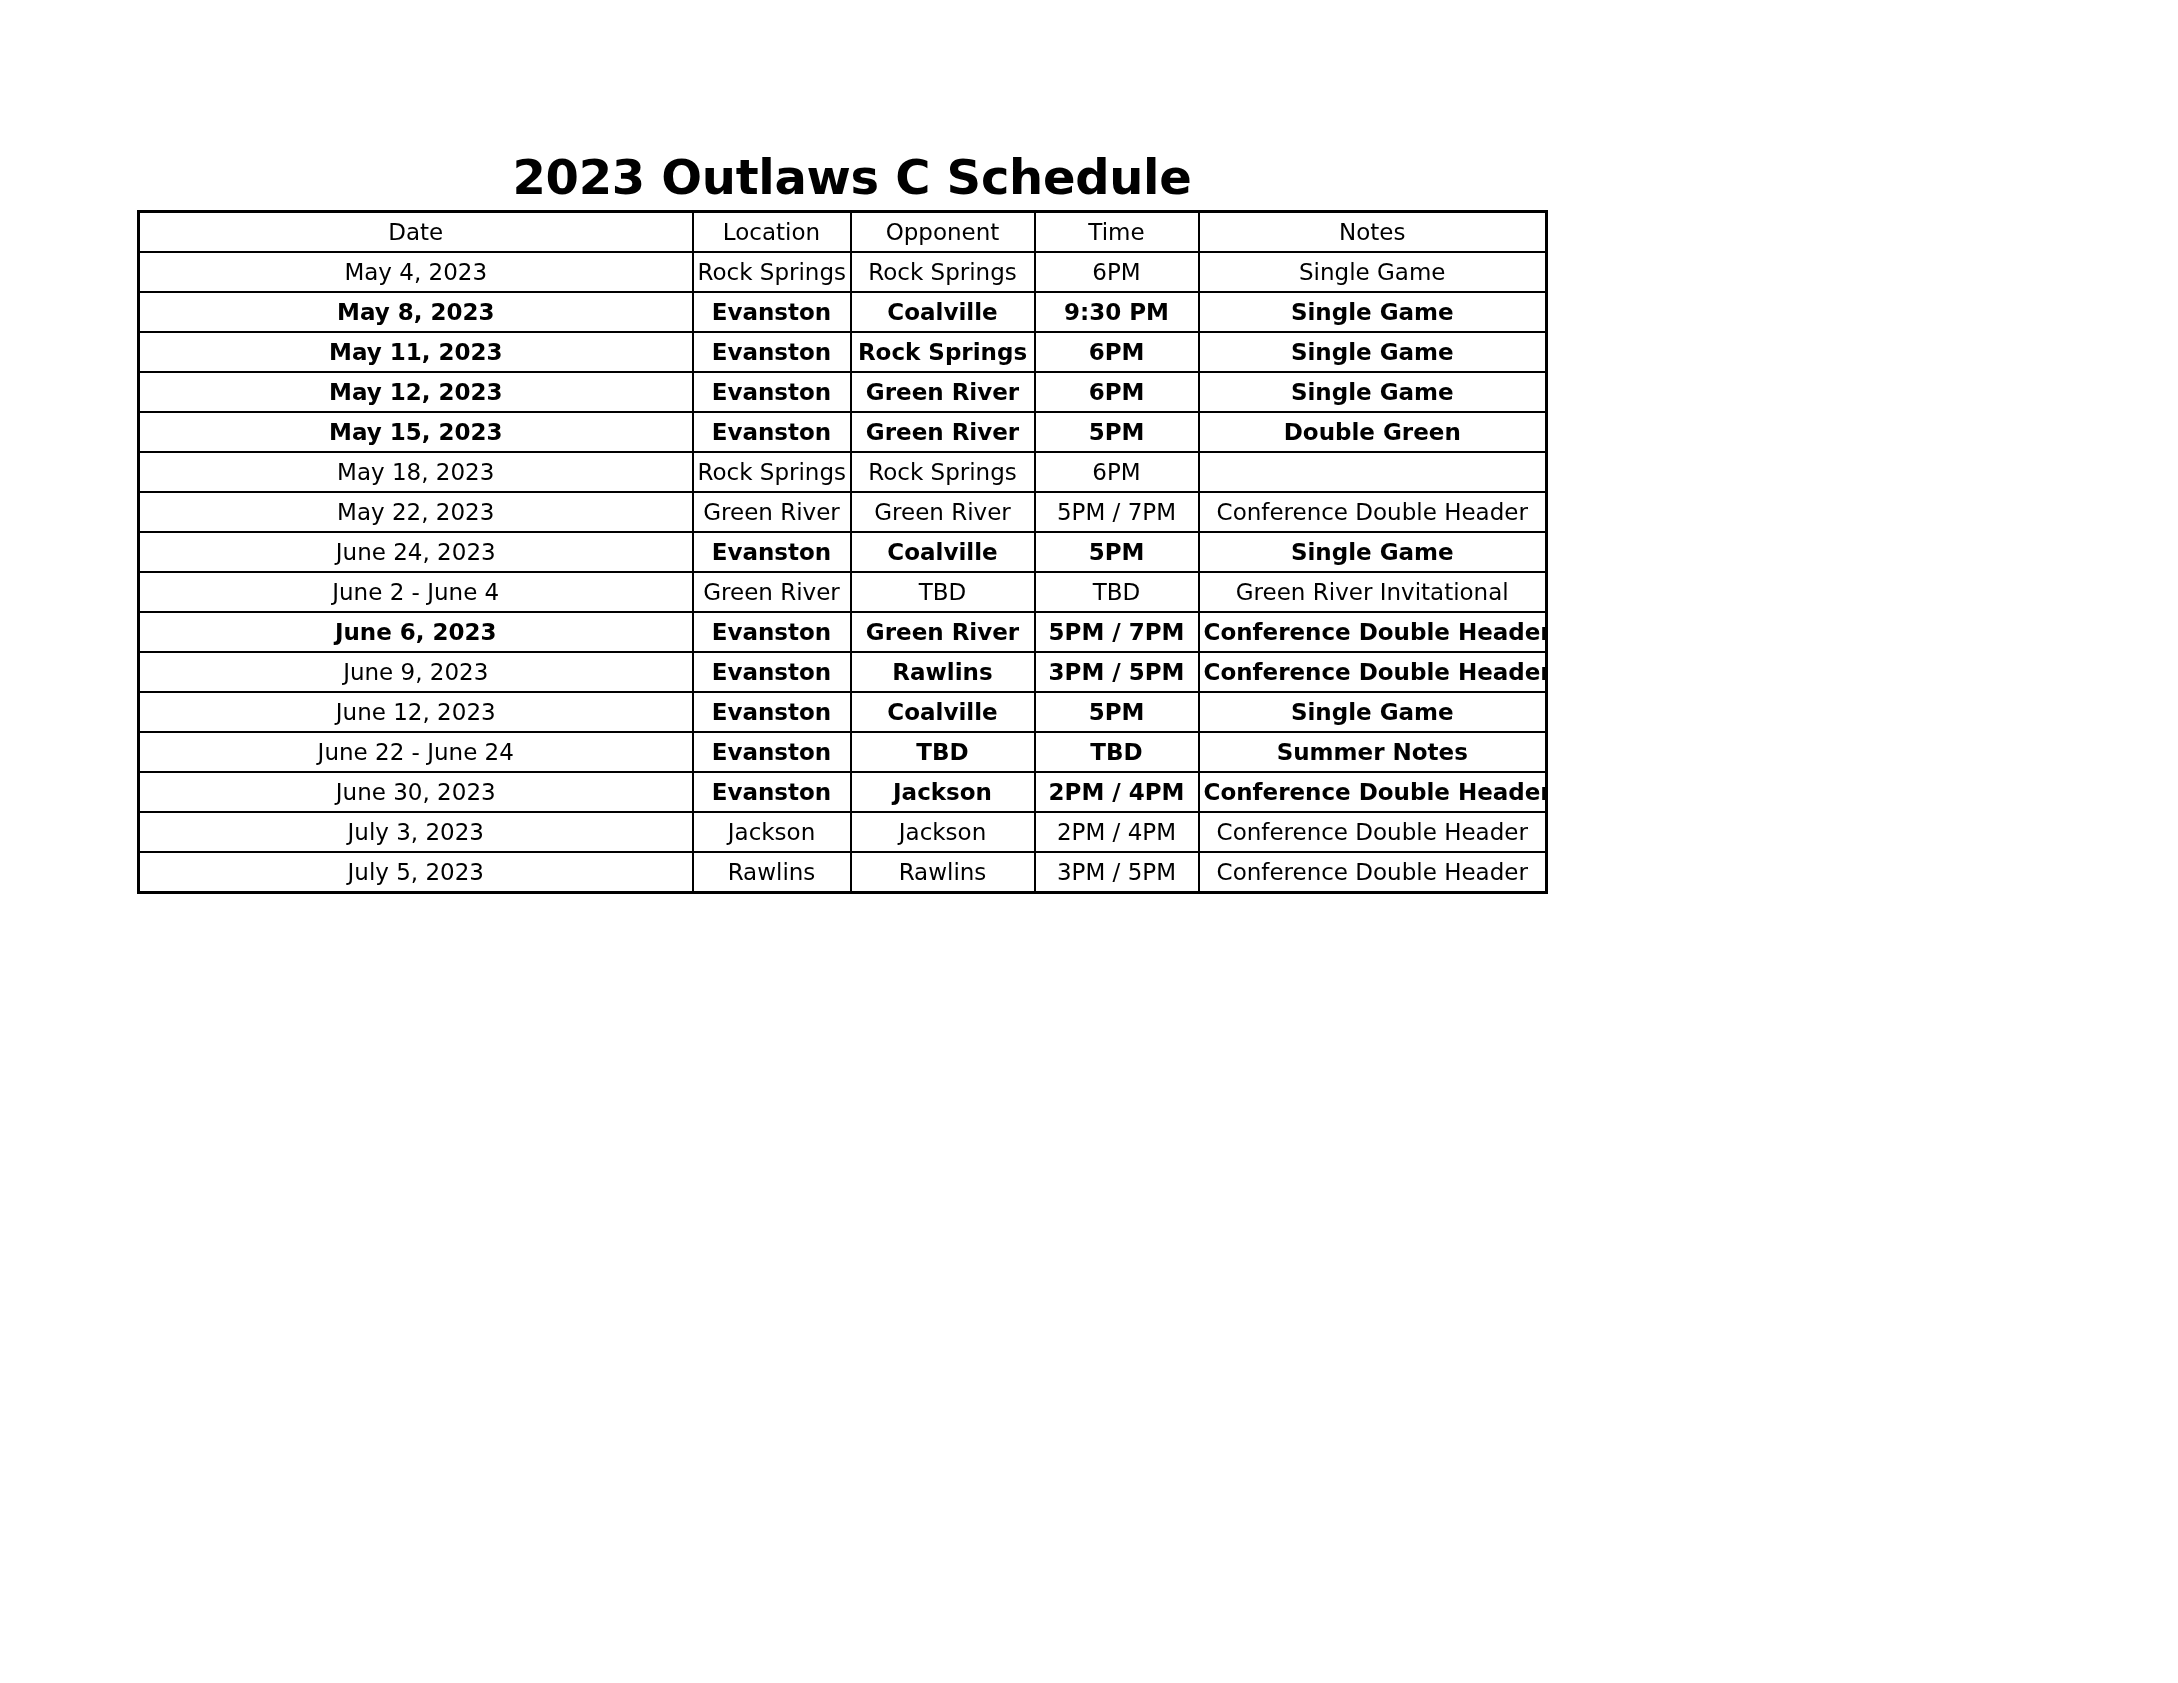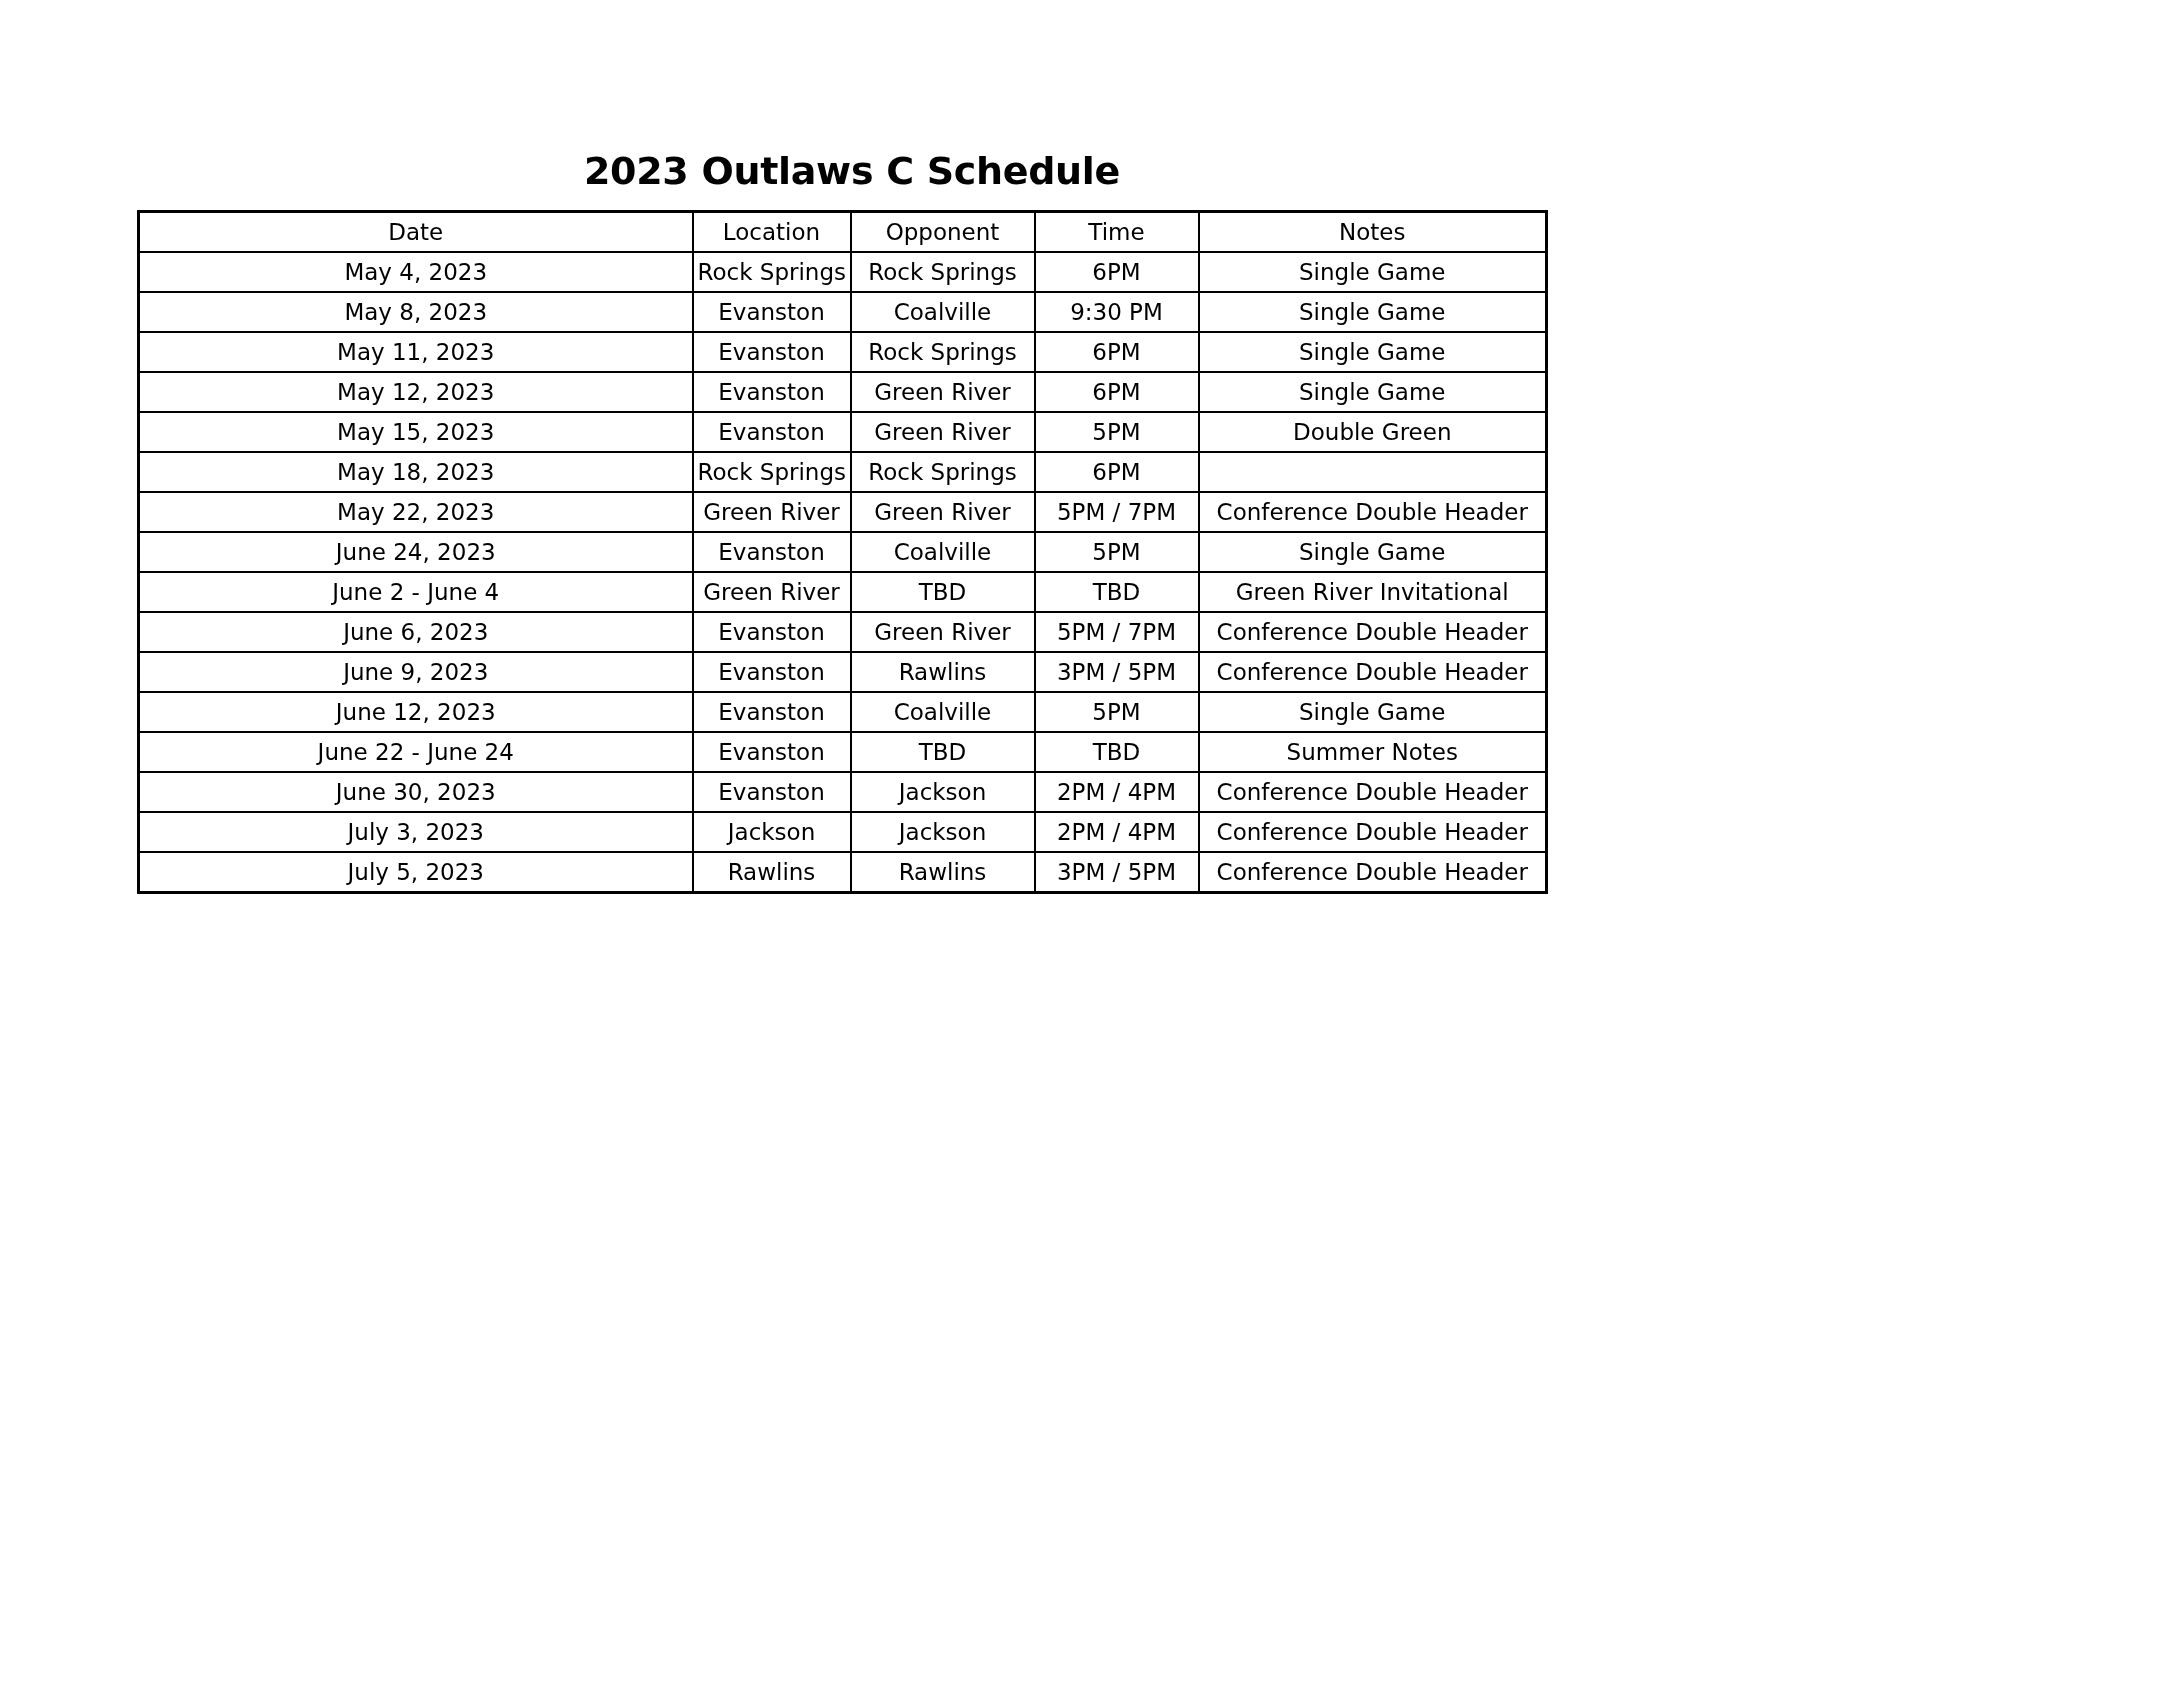--- a/index.html
+++ b/index.html
@@ -23,21 +23,21 @@
     height: 1683px;
   }
   .doc-title {
     position: absolute;
     left: 139px;
     top: 149px;
     width: 1426px;
     text-align: center;
     font-family: "DejaVu Sans", sans-serif;
     font-weight: bold;
-    font-size: 38px;
+    font-size: 48px;
     letter-spacing: -0.3px;
     color: #000000;
   }
   .table-wrap {
     position: absolute;
     left: 137px;
     top: 210px;
     width: 1410px;
   }
   table.schedule {
@@ -62,21 +62,21 @@
     line-height: 1.05;
     color: #000000;
     font-family: "DejaVu Sans", sans-serif;
     white-space: nowrap;
     overflow: hidden;
   }
   table.schedule thead td {
     font-weight: normal;
   }
   table.schedule td.b {
-    font-weight: normal;
+    font-weight: bold;
     text-align: center;
   }
   table.schedule tbody tr td {
     height: 38px;
   }
   
   table.schedule {
     border: 3px solid #000000;
   }
 </style>

